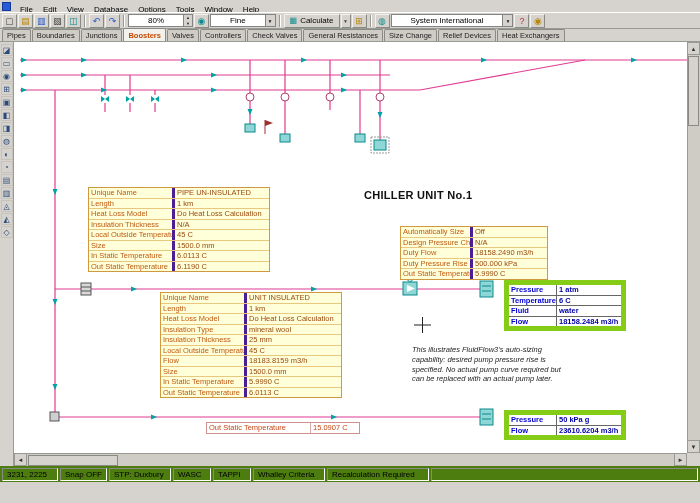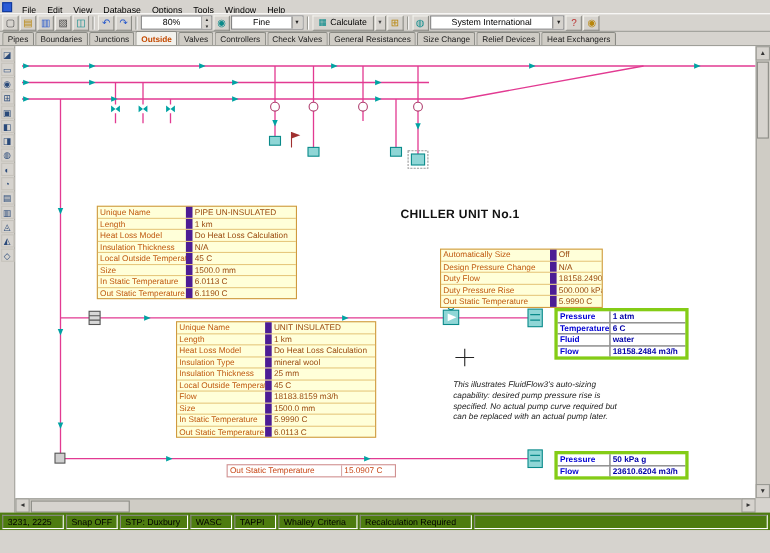--- a/index.html
+++ b/index.html
@@ -37,24 +37,24 @@
   
   .statusbar{position:absolute;top:466px;left:0;right:0;height:16px;background:#4d7c0f;display:flex;gap:2px;padding:1px 2px;align-items:center;}
   .seg{height:13px;line-height:12px;padding:0 4px;border:1px solid;border-color:#8a8a84 #ffffff #ffffff #8a8a84;white-space:nowrap;}
   .seg.fill{flex:1;}
   .filler{position:absolute;top:482px;left:0;right:0;bottom:0;background:#d6d3ce;}
   
   .ptable{position:absolute;background:#ffffd9;border:1px solid #cf9a3f;font-size:7.5px;}
   .ptable .trow{display:flex;border-bottom:1px solid #e6c87e;}
   .ptable .trow:last-child{border-bottom:none;}
   .tcell{padding:0 2px;height:9.5px;line-height:9px;white-space:nowrap;overflow:hidden;}
-  .ptable .tlabel{width:86px;border-right:6px solid #4c1d95;color:#c05a10;}
+  .ptable .tlabel{width:86px;border-right:3px solid #4c1d95;color:#c05a10;}
   .ptable .tvalue{flex:1;color:#9a4a0e;}
-  .ptable.narrow .tlabel{width:105px;}
-  .resultbox{position:absolute;background:#ffffff;border:3px solid #84cc16;font-size:7.5px;font-weight:bold;}
+  .ptable.narrow .tlabel{width:72px;}
+  .resultbox{position:absolute;background:#ffffff;border:5px solid #84cc16;font-size:7.5px;font-weight:bold;}
   .resultbox .trow{display:flex;border-bottom:1px solid #666;}
   .resultbox .trow:last-child{border-bottom:none;}
   .resultbox .tlabel{width:48px;border-right:1px solid #666;color:#0000d4;}
   .resultbox .tvalue{flex:1;color:#0000a8;}
   .resultbox.ost{border:1px solid #d09090;font-weight:normal;}
   .resultbox.ost .tlabel{width:104px;color:#c84818;border-right:1px solid #d8a8a8;}
   .resultbox.ost .tvalue{color:#c84818;}
   .ctitle{position:absolute;left:350px;top:147px;font-size:11px;font-weight:bold;color:#111;letter-spacing:0.3px;white-space:nowrap;}
   .cann{position:absolute;font-size:7.5px;font-style:italic;color:#222;line-height:1.3;}
   .netsvg{position:absolute;left:0;top:0;}
@@ -112,21 +112,21 @@
       <span class="drop">▼</span>
     </div>
     <div class="tbtn c-red">?</div>
     <div class="tbtn c-gold">◉</div>
   </div>
 
   <div class="tabbar">
     <div class="tab">Pipes</div>
     <div class="tab">Boundaries</div>
     <div class="tab">Junctions</div>
-    <div class="tab active">Outside</div>
+    <div class="tab active">Boosters</div>
     <div class="tab">Valves</div>
     <div class="tab">Controllers</div>
     <div class="tab">Check Valves</div>
     <div class="tab">General Resistances</div>
     <div class="tab">Size Change</div>
     <div class="tab">Relief Devices</div>
     <div class="tab">Heat Exchangers</div>
   </div>
 
   <div class="workspace">

